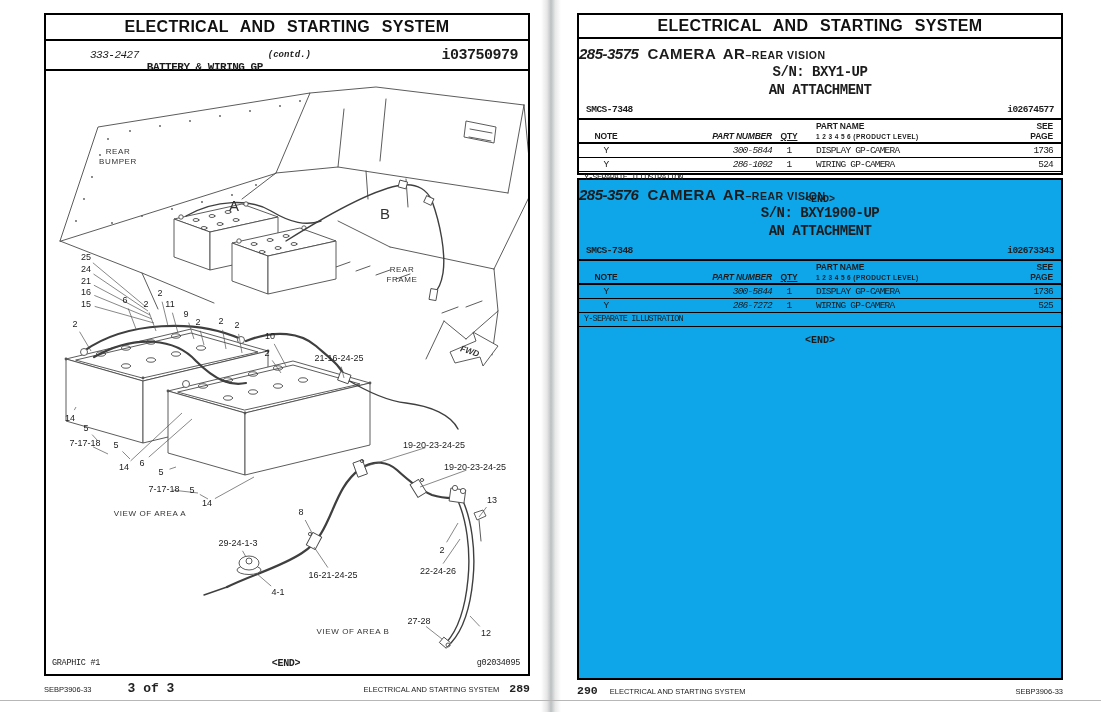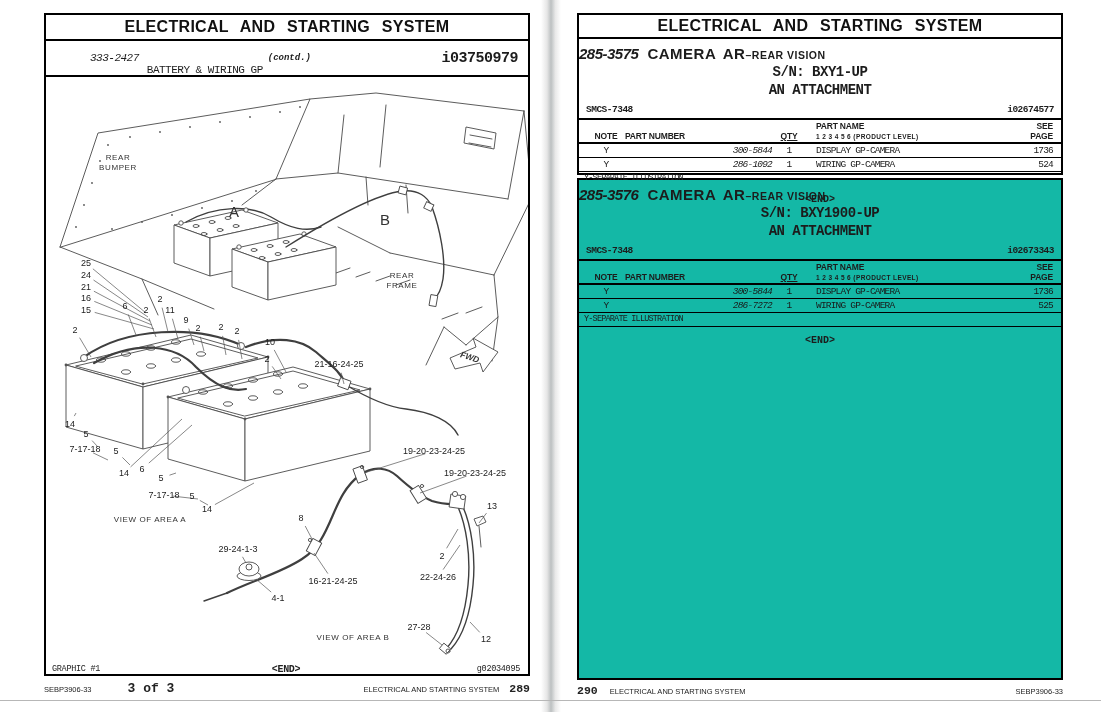--- a/index.html
+++ b/index.html
@@ -9,62 +9,62 @@
 
   
   .gutter{position:absolute;left:541px;top:0;width:20px;height:712px;
           background:linear-gradient(90deg,#ffffff 0%,#e6e6e6 30%,#bcc0c1 50%,#e9e9e9 72%,#ffffff 100%);}
   .bottom-edge{position:absolute;left:0;top:700px;width:1101px;height:1px;background:#b7b7b7;}
 
   
   .page-left{position:absolute;left:44px;top:13px;width:486px;height:663px;border:2px solid #000;background:#fff;}
   .lp-header{height:26px;border-bottom:2px solid #000;display:flex;align-items:center;justify-content:center;}
   .big-title{font-weight:bold;font-size:16px;letter-spacing:.3px;word-spacing:7px;color:#111;}
-  .lp-subtitle{height:36px;border-bottom:2px solid #000;display:flex;align-items:center;
+  .lp-subtitle{height:30px;border-bottom:2px solid #000;display:flex;align-items:center;
                font-family:"Liberation Mono","DejaVu Sans Mono",monospace;font-size:11px;padding:0 10px 0 44px;}
   .sub-num{font-style:italic;letter-spacing:-0.5px;}
-  .sub-name{font-weight:normal;margin-left:8px;letter-spacing:-0.5px;margin-top:24px;}
+  .sub-name{font-weight:bold;margin-left:8px;letter-spacing:-0.5px;margin-top:24px;}
   .sub-contd{font-weight:bold;font-style:italic;font-size:9px;margin-left:5px;}
   .sub-docid{margin-left:auto;font-weight:bold;font-size:15px;letter-spacing:-0.5px;}
   .lp-diagram{position:relative;height:607px;}
   .lp-diagram svg{display:block;width:100%;height:100%;}
   .lp-graphic-footer{position:absolute;left:6px;right:8px;bottom:10px;display:flex;align-items:baseline;
       font-family:"Liberation Mono","DejaVu Sans Mono",monospace;font-size:8.5px;letter-spacing:-0.3px;color:#222;}
   .gf-end{position:absolute;left:0;right:0;text-align:center;font-weight:bold;font-size:10px;}
   .gf-code{margin-left:auto;}
   .lp-footer{position:absolute;left:44px;top:681px;width:486px;display:flex;align-items:baseline;
              font-size:7.5px;color:#222;}
   .pf-doc{letter-spacing:0;}
   .pf-sheet{font-family:"Liberation Mono","DejaVu Sans Mono",monospace;font-weight:bold;font-size:13px;margin-left:36px;}
   .pf-right{margin-left:auto;display:flex;align-items:baseline;}
   .pf-section{font-size:7.5px;}
   .pf-page{font-family:"Liberation Mono","DejaVu Sans Mono",monospace;font-weight:bold;font-size:11.5px;margin-left:10px;}
 
   
   .page-right{position:absolute;left:577px;top:13px;width:486px;}
   .rp-box1{border:2px solid #000;background:#fff;height:162px;}
   .rp-header{height:24px;border-bottom:2px solid #000;display:flex;align-items:center;justify-content:center;}
-  .rp-box2{border:2px solid #000;background:#14b8a6;height:502px;margin-top:3px;}
+  .rp-box2{border:2px solid #000;background:#0ea5e9;height:502px;margin-top:3px;}
   .sec-title{display:flex;align-items:baseline;margin-top:6px;}
   .st-num{font-weight:bold;font-style:italic;font-size:15px;letter-spacing:-0.5px;}
   .st-name{font-weight:bold;font-size:15px;margin-left:9px;letter-spacing:.5px;word-spacing:3px;}
   .st-desc{font-weight:bold;font-size:10.5px;letter-spacing:.5px;}
   .sec-serial,.sec-attach{text-align:center;font-family:"Liberation Mono","DejaVu Sans Mono",monospace;
       font-weight:bold;font-size:14px;letter-spacing:-0.5px;margin-top:2px;}
   .sec-meta{display:flex;padding:0 7px;margin-top:6px;align-items:baseline;
       font-family:"Liberation Mono","DejaVu Sans Mono",monospace;font-weight:bold;font-size:9.5px;letter-spacing:-0.5px;}
   .sec-docid{margin-left:auto;}
   .sec-table{margin-top:3px;font-size:8.5px;}
   .thead{border-top:2px solid #000;border-bottom:2px solid #000;padding:1px 8px 1px;}
   .thr{display:flex;align-items:baseline;font-weight:bold;letter-spacing:-0.2px;}
   .th-sp{width:219px;}
   .th-pname{flex:1;padding-left:10px;}
   .th-see{width:50px;text-align:right;}
   .th-note{width:38px;text-align:center;}
-  .th-pn{width:147px;}
+  .th-pn{width:147px;text-align:right;font-style:italic;}
   .th-qty{width:34px;text-align:center;text-decoration:underline;}
   .th-levels{flex:1;padding-left:10px;font-size:6.5px;font-weight:bold;letter-spacing:.4px;}
   .th-page{width:50px;text-align:right;}
   .trow{display:flex;align-items:baseline;border-bottom:1px solid #000;padding:1px 8px;
         font-family:"Liberation Mono","DejaVu Sans Mono",monospace;font-size:9.5px;letter-spacing:-0.8px;color:#191919;}
   .c-note{width:38px;text-align:center;}
   .c-pn{width:147px;text-align:right;font-style:italic;}
   .c-qty{width:34px;text-align:center;}
   .c-name{flex:1;padding-left:10px;}
   .c-page{width:50px;text-align:right;}

